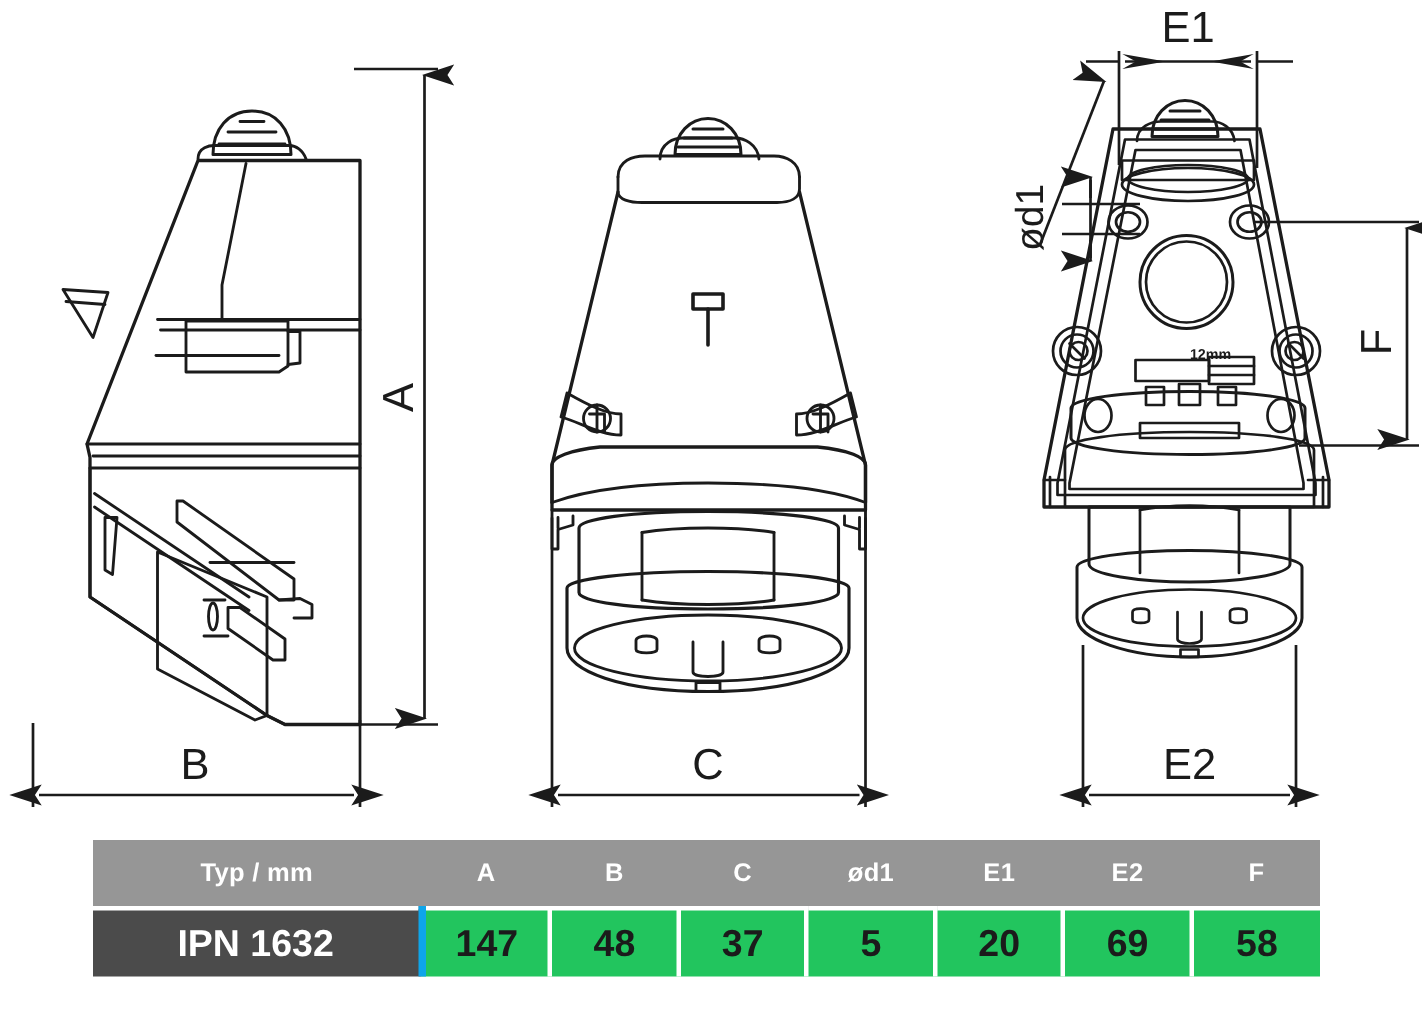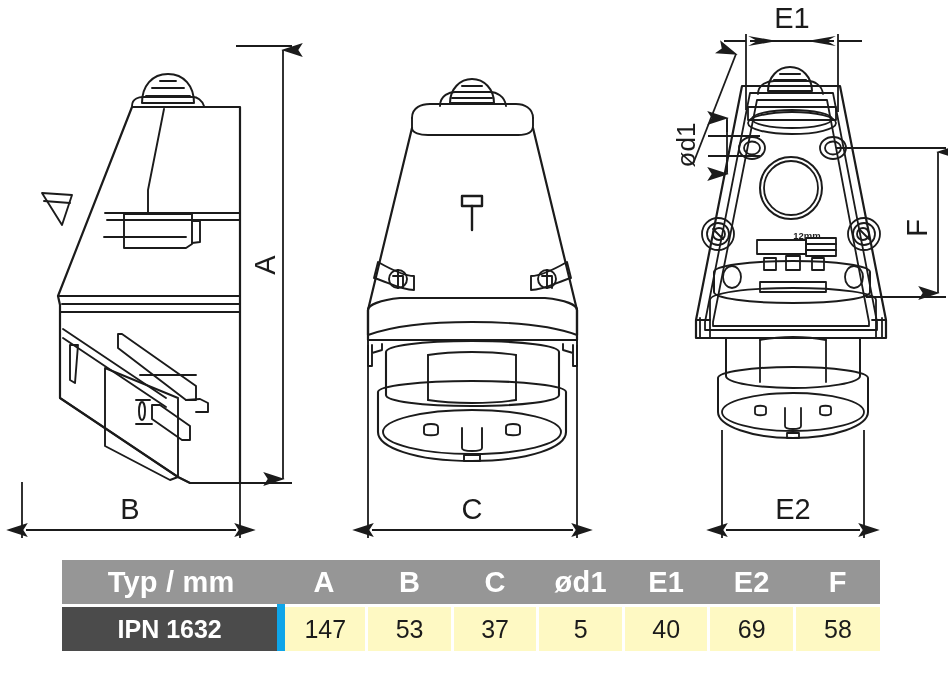--- a/index.html
+++ b/index.html
@@ -42,39 +42,39 @@
     padding: 0;
     margin: 0;
     text-align: center;
     vertical-align: middle;
     height: 44px;
     font-weight: bold;
   }
   #spec-table thead th {
     background: #969696;
     color: #ffffff;
-    font-size: 29px;
+    font-size: 17px;
     border-right: 2px solid #969696;
     letter-spacing: 0.2px;
   }
   #spec-table thead th:last-child { border-right: none; }
   #spec-table tbody td {
-    background: #fef9c3;
+    background: #22c55e;
     color: #1b1b1b;
     font-size: 25px;
     border-right: 3px solid #ffffff;
     border-top: 3px solid #ffffff;
-    font-weight: normal;
+    font-weight: bold;
   }
   #spec-table tbody td:last-child { border-right: none; }
   #spec-table tbody td.type-cell {
     background: #4b4b4b;
     color: #ffffff;
     font-weight: bold;
-    border-right: 8px solid #0ea5e9;
+    border-right: 5px solid #0ea5e9;
   }
   .col-type { width: 218px; }
   .col-dim  { width: 85px; }
 </style>
 </head>
 <body>
 
 <div id="stage">
 
   <svg class="drawing-svg" viewBox="0 0 948 560">
@@ -329,23 +329,23 @@
         <th>ød1</th>
         <th>E1</th>
         <th>E2</th>
         <th>F</th>
       </tr>
     </thead>
     <tbody>
       <tr>
         <td class="type-cell">IPN 1632</td>
         <td>147</td>
-        <td>53</td>
+        <td>48</td>
         <td>37</td>
         <td>5</td>
-        <td>40</td>
+        <td>20</td>
         <td>69</td>
         <td>58</td>
       </tr>
     </tbody>
   </table>
 
 </div>
 
 </body></html>

